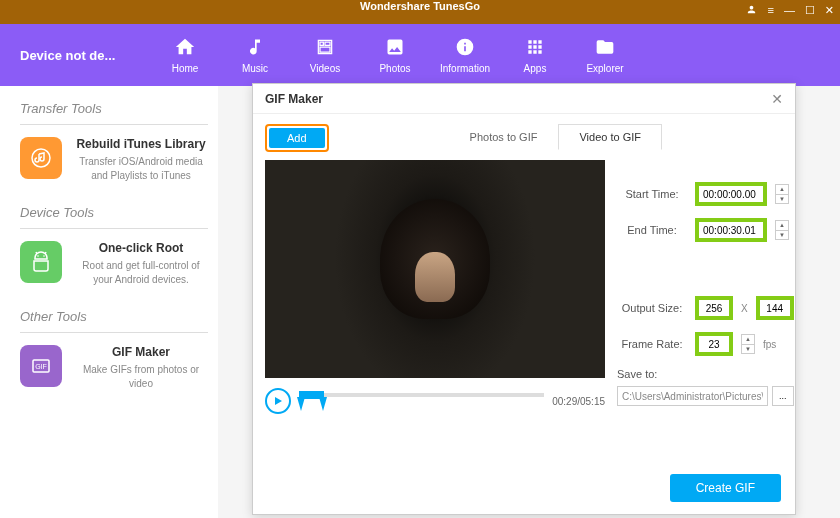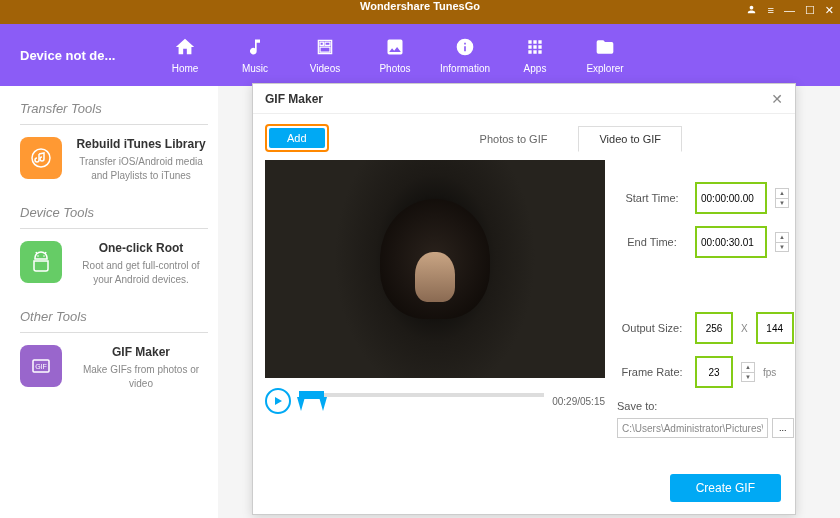--- a/index.html
+++ b/index.html
@@ -29,21 +29,21 @@
 .tool-icon.purple { background: #9966cc; }
 .tool-text h4 { font-size: 12px; color: #333; font-weight: bold; margin-bottom: 4px; }
 .tool-text p { font-size: 10px; color: #888; line-height: 1.4; }
 
 .dialog { position: absolute; left: 252px; top: 83px; width: 544px; height: 432px; background: #fff; border: 1px solid #ccc; box-shadow: 0 2px 10px rgba(0,0,0,0.15); }
 .dialog-header { height: 30px; display: flex; align-items: center; padding: 0 12px; border-bottom: 1px solid #eee; justify-content: space-between; }
 .dialog-title { font-size: 12px; font-weight: bold; color: #333; }
 .dialog-close { cursor: pointer; color: #888; font-size: 14px; }
 .dialog-body { padding: 10px 12px; }
 
-.tab-row { display: flex; align-items: flex-end; gap: 10px; margin-bottom: 8px; }
+.tab-row { display: flex; align-items: flex-start; gap: 0; margin-bottom: 8px; }
 .add-btn { background: #00a9f4; color: #fff; border: none; padding: 4px 18px; font-size: 11px; border-radius: 2px; cursor: pointer; }
 .add-wrap { border: 2px solid #ff8800; border-radius: 4px; padding: 2px; margin-right: 120px; }
 .tab { font-size: 11px; color: #666; padding: 6px 20px; cursor: pointer; border: 1px solid transparent; }
 .tab.active { border: 1px solid #ddd; border-bottom: 1px solid #fff; color: #333; position: relative; }
 
 .main-row { display: flex; gap: 12px; }
 .video-col { width: 340px; }
 .video-preview { width: 340px; height: 218px; background: #000; position: relative; overflow: hidden; }
 .video-img { position: absolute; inset: 0; background: radial-gradient(ellipse 100px 140px at 50% 45%, #1a1410 0%, #0a0603 30%, #151310 45%, #1d1a16 60%, #26231e 100%); }
 .video-img::before { content: ""; position: absolute; left: 50%; top: 18%; transform: translateX(-50%); width: 110px; height: 120px; background: radial-gradient(ellipse at center, #2a221c 0%, #1a1410 50%, #0a0603 100%); border-radius: 50% 50% 40% 40%; }
@@ -55,21 +55,21 @@
 .timeline-track { position: absolute; top: 4px; left: 0; right: 0; height: 4px; background: #ddd; }
 .timeline-range { position: absolute; top: 2px; left: 0; width: 25px; height: 8px; background: #00a9f4; }
 .timeline-handle { position: absolute; width: 8px; height: 14px; background: #00a9f4; }
 .timeline-handle.h1 { left: -2px; top: 8px; clip-path: polygon(0 0, 100% 0, 50% 100%); }
 .timeline-handle.h2 { left: 20px; top: 8px; clip-path: polygon(0 0, 100% 0, 50% 100%); }
 .time-text { font-size: 10px; color: #666; }
 
 .side-col { flex: 1; font-size: 11px; color: #555; padding-top: 22px; }
 .field-row { display: flex; align-items: center; margin-bottom: 12px; gap: 8px; }
 .field-label { width: 70px; text-align: center; }
-.time-input, .num-input { height: 32px; font-size: 10px; padding: 0 4px; border: 2px solid #84cc16; background: #fff; }
+.time-input, .num-input { height: 24px; font-size: 10px; padding: 0 4px; border: 4px solid #84cc16; background: #fff; }
 .time-input { width: 72px; }
 .num-input { width: 38px; text-align: center; }
 .spinner { width: 14px; height: 20px; border: 1px solid #ccc; display: flex; flex-direction: column; }
 .spinner div { flex: 1; display: flex; align-items: center; justify-content: center; font-size: 6px; color: #666; cursor: pointer; }
 .spinner div:first-child { border-bottom: 1px solid #ccc; }
 .x-sep { font-size: 10px; color: #888; }
 .fps-label { font-size: 10px; color: #888; }
 .path-row { display: flex; gap: 4px; }
 .path-input { flex: 1; height: 20px; font-size: 10px; padding: 0 4px; border: 1px solid #ccc; background: #fff; color: #888; }
 .browse-btn { width: 22px; height: 20px; border: 1px solid #ccc; background: #fff; font-size: 9px; cursor: pointer; }

